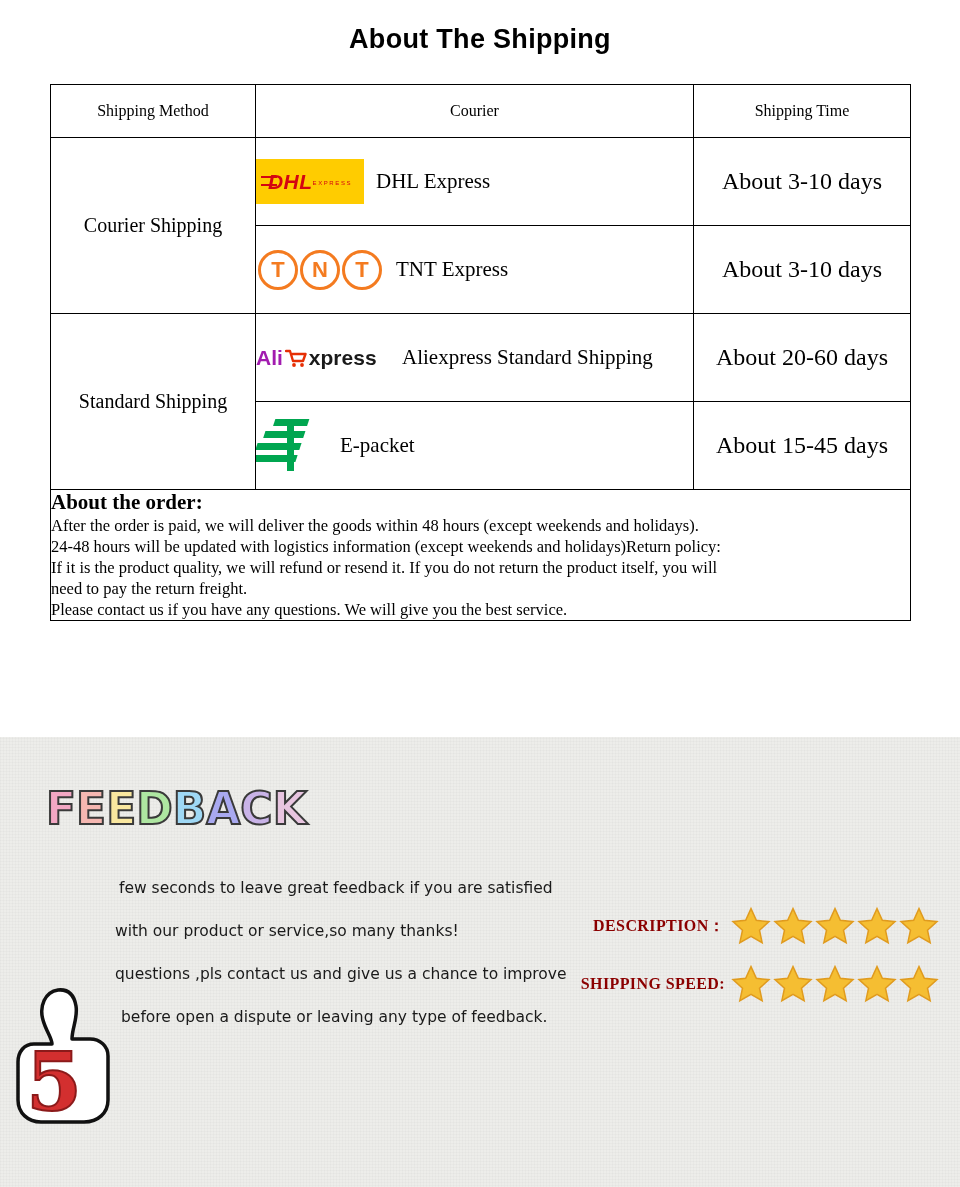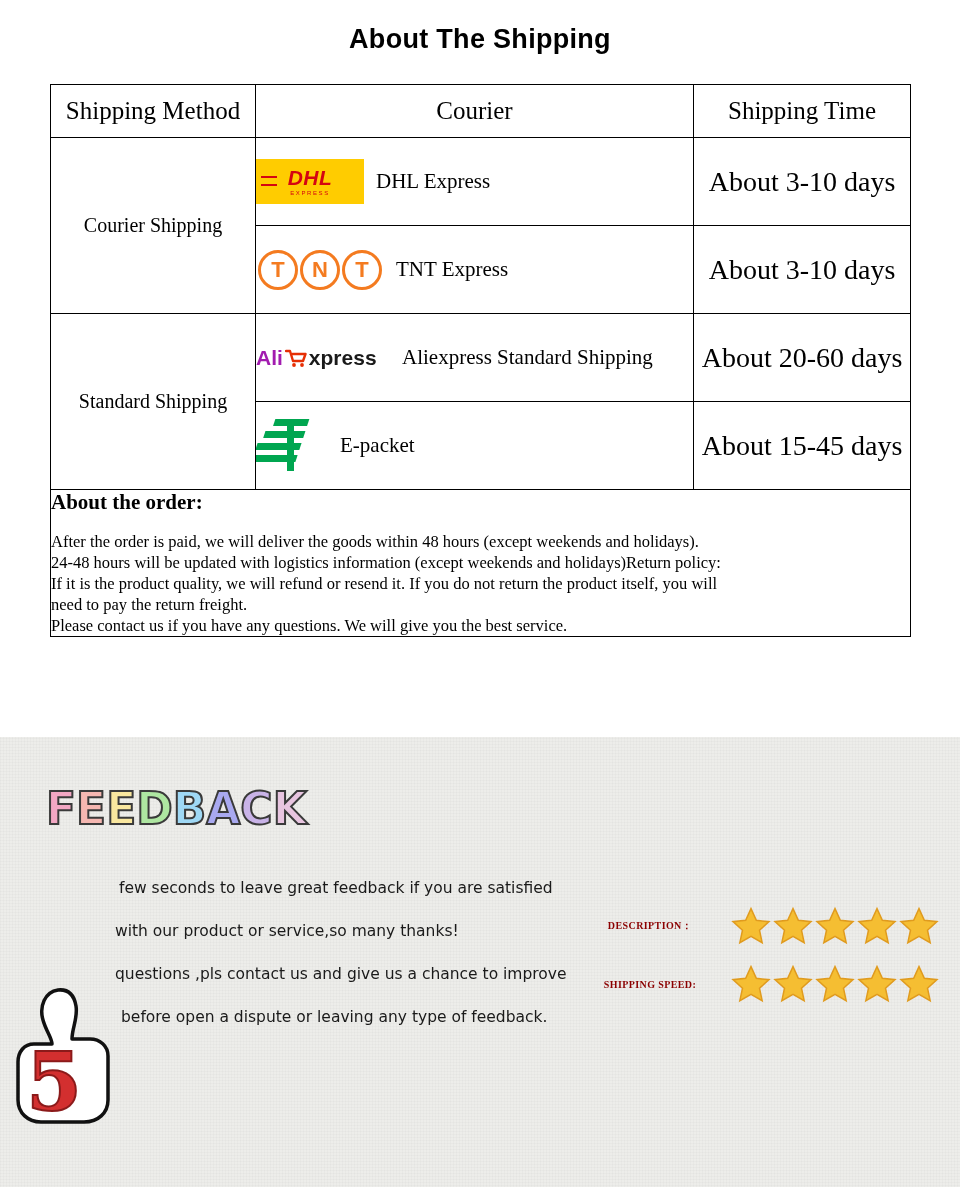--- a/index.html
+++ b/index.html
@@ -41,21 +41,21 @@
     table-layout: fixed;
   }
   .ship-table td, .ship-table th {
     border: 1px solid #000;
     padding: 0;
     font-weight: normal;
   }
   .hdr {
     height: 52px;
     text-align: center;
-    font-size: 25px;
+    font-size: 16px;
     font-family: "Liberation Serif", serif;
   }
   .col-method { width: 205px; }
   .col-courier { width: 438px; }
   .col-time { width: 217px; }
 
   .method-cell {
     text-align: center;
     font-size: 20px;
     vertical-align: middle;
@@ -69,36 +69,36 @@
     display: flex;
     align-items: center;
     gap: 12px;
   }
   .courier-name {
     font-size: 21px;
     font-family: "Liberation Serif", serif;
   }
   .time-cell {
     text-align: center;
-    font-size: 28px;
+    font-size: 24px;
     vertical-align: middle;
     font-family: "Liberation Serif", serif;
   }
 
   
   .logo-box { flex: none; display: block; }
 
   .dhl-logo {
     width: 108px; height: 45px;
     background: #FFCC00;
     position: relative;
     display: flex;
     align-items: center;
     justify-content: center;
-    flex-direction: column;
+    flex-direction: row;
   }
   .dhl-logo .dhl-text {
     color: #D40511;
     font-family: "Liberation Sans", sans-serif;
     font-weight: bold;
     font-style: italic;
     font-size: 21px;
     letter-spacing: 0.5px;
     line-height: 1;
   }
@@ -160,21 +160,21 @@
   }
 
   
   .order-cell {
     padding: 14px 18px 18px 18px;
     font-family: "Liberation Serif", serif;
   }
   .order-title {
     font-size: 21px;
     font-weight: bold;
-    margin-bottom: 16px;
+    margin-bottom: 0;
   }
   .order-line {
     font-size: 16.5px;
     line-height: 21px;
   }
 
   
   .feedback-section {
     position: absolute;
     left: 0;
@@ -238,25 +238,25 @@
     width: 375px;
   }
   .rating-row {
     display: flex;
     align-items: center;
     height: 58px;
   }
   .rating-label {
     font-family: "Liberation Serif", serif;
     font-weight: bold;
-    font-size: 10px;
+    font-size: 16px;
     color: #8B0000;
     letter-spacing: 0.4px;
     width: 150px;
-    text-align: center;
+    text-align: right;
     padding-right: 6px;
     white-space: nowrap;
   }
   .stars { display: flex; gap: 2px; }
   .star {
     width: 40px;
     height: 40px;
     display: block;
   }
 </style>

